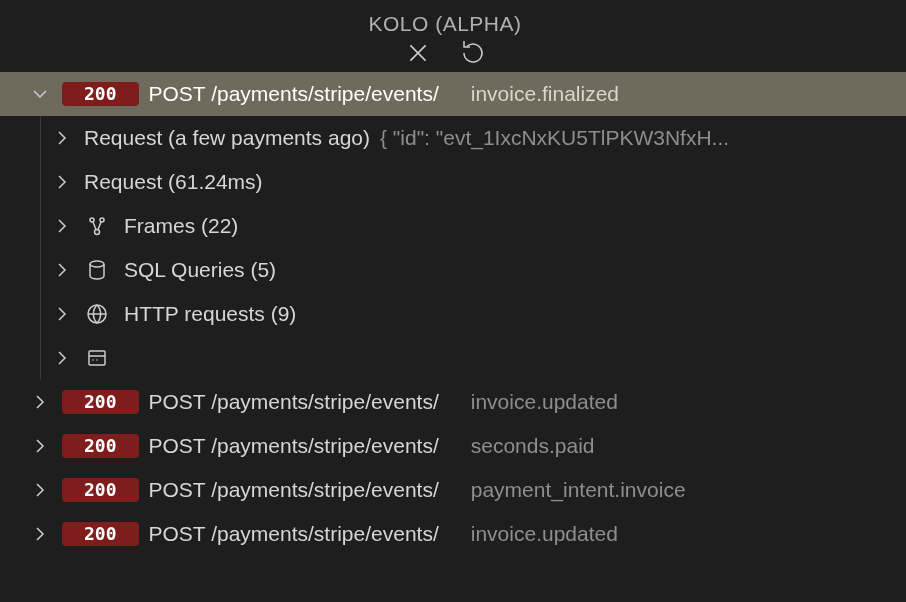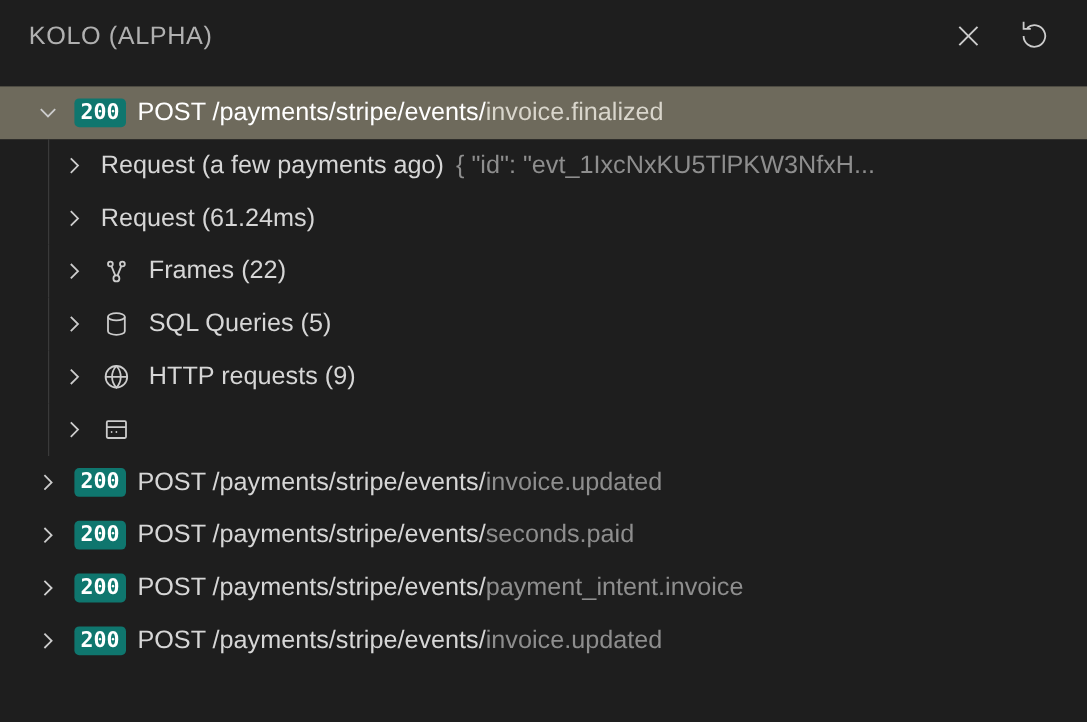--- a/index.html
+++ b/index.html
@@ -13,22 +13,23 @@
       font-family: -apple-system, BlinkMacSystemFont, "Segoe UI", sans-serif;
       width: 906px;
       height: 602px;
       overflow: hidden;
       font-size: 21px;
     }
     .header {
       display: flex;
       align-items: center;
       justify-content: space-between;
-      padding: 12px 28px 18px 24px;
+      padding: 12px 28px 18px 12px;
       height: 68px;
+      flex-direction: column;
     }
     .header-title {
       color: #b0b0b0;
       font-size: 21px;
       letter-spacing: 0.5px;
     }
     .header-actions {
       display: flex;
       gap: 22px;
       align-items: center;
@@ -62,25 +63,25 @@
     .chevron {
       width: 24px;
       height: 24px;
       display: flex;
       align-items: center;
       justify-content: center;
       margin-right: 10px;
       flex-shrink: 0;
     }
     .badge {
-      background: #0f766e;
+      background: #7f1d1d;
       color: #ffffff;
       font-weight: bold;
       font-size: 18px;
-      padding: 1px 5px;
+      padding: 1px 22px;
       border-radius: 4px;
       margin-right: 10px;
       flex-shrink: 0;
       font-family: ui-monospace, Menlo, monospace;
       line-height: 1.2;
       text-align: right;
     }
     .row-main {
       color: #d6d6d6;
       margin-right: 0;
@@ -88,20 +89,21 @@
       white-space: nowrap;
     }
     .row-main.selected-text {
       color: #ffffff;
     }
     .row-secondary {
       color: #8e8e8e;
       white-space: nowrap;
       overflow: hidden;
       text-overflow: ellipsis;
+      margin-left: 32px;
     }
     .row.selected .row-secondary {
       color: #d9d6cc;
     }
     .child-icon {
       width: 26px;
       height: 26px;
       display: flex;
       align-items: center;
       justify-content: center;

